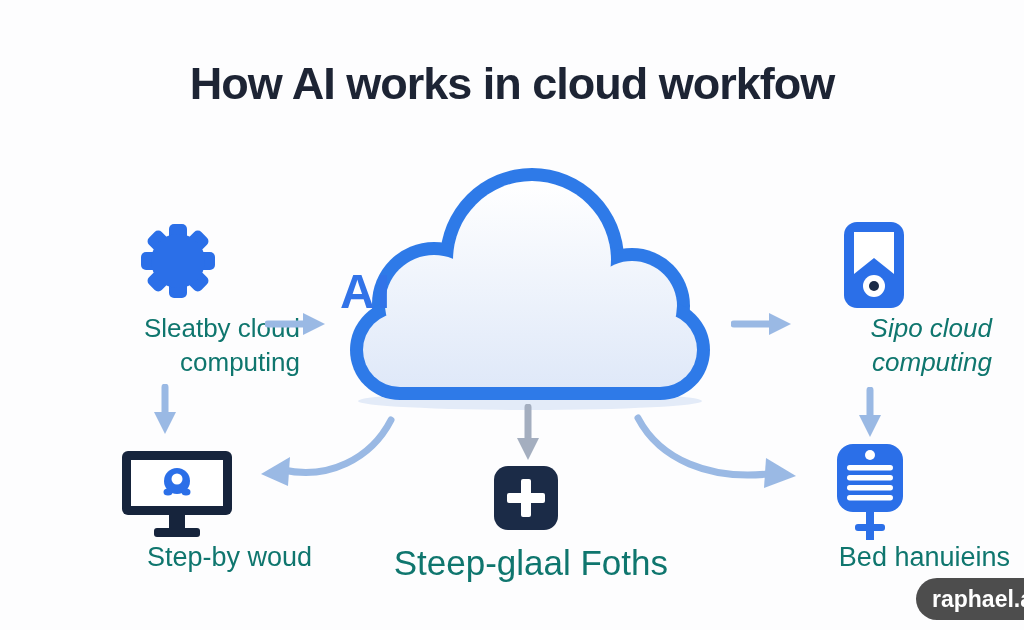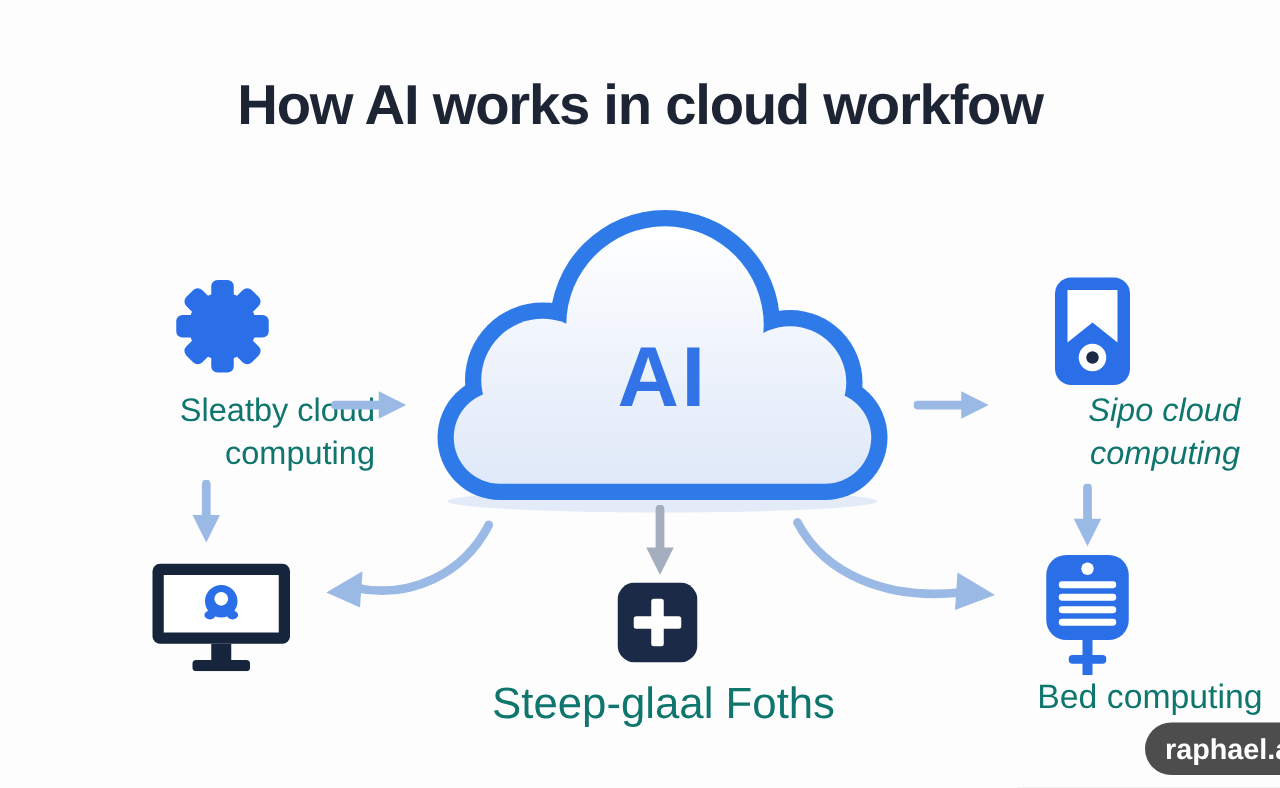--- a/index.html
+++ b/index.html
@@ -23,22 +23,22 @@
   .lbl-bot-center  { left:388px; top:540px; width:280px; font-size:35px; }
   .lbl-bot-right   { left:730px; top:540px; width:280px; font-size:27px; }
   .icon { position:absolute; }
   .gear-pos    { left:138px; top:221px; width:80px;  height:80px; }
   .phone-pos   { left:842px; top:220px; width:64px;  height:90px; }
   .monitor-pos { left:118px; top:449px; width:118px; height:88px; }
   .plus-pos    { left:494px; top:466px; width:64px;  height:64px; }
   .server-pos  { left:833px; top:442px; width:74px;  height:100px; }
   .cloud-wrap  { position:absolute; left:340px; top:160px; width:380px; height:252px; }
   .ai-label {
-    position:absolute; left:0; right:0; top:108px; text-align:center;
-    font-size:68px; line-height:1; font-weight:800; letter-spacing:2px; color:#3273e8;
+    position:absolute; left:0; right:0; top:108px; 
+    font-size:48px; line-height:1; font-weight:800; letter-spacing:2px; color:#3273e8;
   }
   .arrow { position:absolute; }
   .arr-h-left  { left:265px; top:311px; width:62px; height:26px; }
   .arr-h-right { left:731px; top:311px; width:62px; height:26px; }
   .arr-v-left  { left:152px; top:384px; width:26px; height:52px; }
   .arr-v-right { left:857px; top:387px; width:26px; height:52px; }
   .arr-v-center{ left:515px; top:404px; width:26px; height:58px; }
   .arr-c-left  { left:253px; top:414px; width:145px; height:75px; }
   .arr-c-right { left:630px; top:412px; width:172px; height:80px; }
   .watermark {
@@ -104,39 +104,40 @@
   <svg class="icon monitor-pos" viewBox="0 0 118 88">
     <rect x="4" y="2" width="110" height="64" rx="6" fill="#16243c"></rect>
     <rect x="13" y="11" width="92" height="46" fill="#ffffff"></rect>
     <circle cx="59" cy="32" r="13" fill="#2b6fe8"></circle>
     <ellipse cx="50" cy="43" rx="4.5" ry="3.5" fill="#2b6fe8"></ellipse>
     <ellipse cx="68" cy="43" rx="4.5" ry="3.5" fill="#2b6fe8"></ellipse>
     <circle cx="59" cy="30" r="5.5" fill="#ffffff"></circle>
     <rect x="51" y="66" width="16" height="13" fill="#16243c"></rect>
     <rect x="36" y="79" width="46" height="9" rx="3" fill="#16243c"></rect>
   </svg>
+  <div class="node-label lbl-bot-left">Step-by woud</div>
 
   <svg class="icon plus-pos" viewBox="0 0 64 64">
     <rect x="0" y="0" width="64" height="64" rx="14" fill="#1b2b47"></rect>
     <rect x="27" y="13" width="10" height="38" rx="2" fill="#ffffff"></rect>
     <rect x="13" y="27" width="38" height="10" rx="2" fill="#ffffff"></rect>
   </svg>
   <div class="node-label lbl-bot-center">Steep-glaal Foths</div>
 
   <svg class="icon server-pos" viewBox="0 0 74 100">
     <rect x="33" y="68" width="8" height="30" fill="#2b6fe8"></rect>
     <rect x="22" y="82" width="30" height="7" rx="3" fill="#2b6fe8"></rect>
     <rect x="4" y="2" width="66" height="68" rx="16" fill="#2b6fe8"></rect>
     <circle cx="37" cy="13" r="5" fill="#ffffff"></circle>
     <rect x="14" y="23" width="46" height="5.5" rx="2.7" fill="#ffffff"></rect>
     <rect x="14" y="33" width="46" height="5.5" rx="2.7" fill="#ffffff"></rect>
     <rect x="14" y="43" width="46" height="5.5" rx="2.7" fill="#ffffff"></rect>
     <rect x="14" y="53" width="46" height="5.5" rx="2.7" fill="#ffffff"></rect>
   </svg>
-  <div class="node-label lbl-bot-right">Bed computing</div>
+  <div class="node-label lbl-bot-right">Bed hanuieins</div>
 
   <svg class="arrow arr-h-left" viewBox="0 0 62 26">
     <line x1="3" y1="13" x2="40" y2="13" stroke="#9ab9e4" stroke-width="7" stroke-linecap="round"></line>
     <polygon points="60,13 38,2 38,24" fill="#9ab9e4"></polygon>
   </svg>
   <svg class="arrow arr-h-right" viewBox="0 0 62 26">
     <line x1="3" y1="13" x2="40" y2="13" stroke="#9ab9e4" stroke-width="7" stroke-linecap="round"></line>
     <polygon points="60,13 38,2 38,24" fill="#9ab9e4"></polygon>
   </svg>
   <svg class="arrow arr-v-left" viewBox="0 0 26 52">

